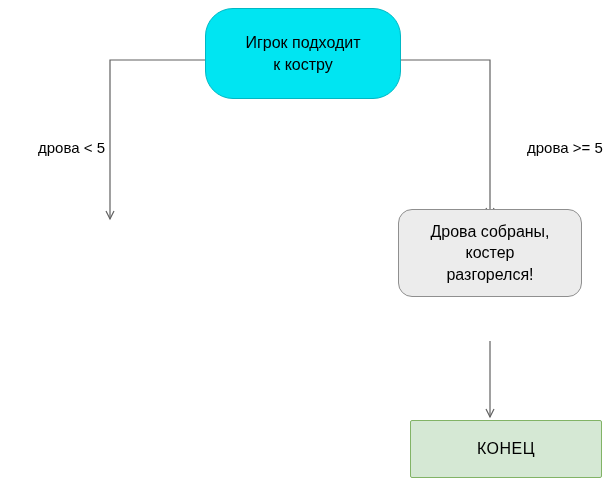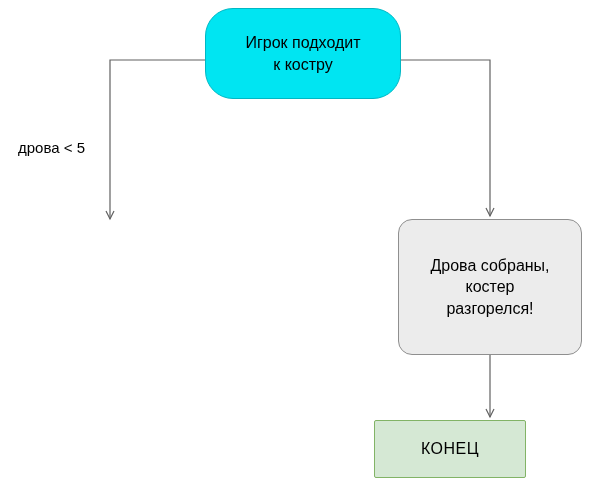--- a/index.html
+++ b/index.html
@@ -22,27 +22,27 @@
   .node-start {
     left: 205px; top: 8px; width: 196px; height: 91px;
     background: #00e5f2; border: 1px solid #00b8c4;
     border-radius: 28px;
   }
   .node-branch {
     background: #ececec; border: 1px solid #8f8f8f;
     border-radius: 14px;
   }
   .node-left  { left: 14px;  top: 222px; width: 197px; height: 119px; }
-  .node-right { left: 398px; top: 219px; width: 184px; height: 136px; text-align: center; }
+  .node-right { left: 398px; top: 209px; width: 184px; height: 88px; text-align: center; }
   .node-end {
-    left: 374px; top: 420px; width: 152px; height: 58px;
+    left: 410px; top: 420px; width: 192px; height: 58px;
     background: #d5e8d4; border: 1px solid #82b366;
     border-radius: 2px; letter-spacing: 0.5px;
   }
-  .edge-label { position: absolute; font-size: 15px; }
+  .edge-label { position: absolute; font-size: 15px; margin-left: 20px; }
   .edge-label-left  { left: 18px;  top: 139px; }
   .edge-label-right { left: 507px; top: 139px; }
 </style>
 </head>
 <body>
 
 <div class="canvas">
 
   <svg class="edges" xmlns="http://www.w3.org/2000/svg" viewBox="0 0 609 491">
     <defs>
@@ -53,20 +53,21 @@
     <path class="edge" d="M205,60 L110,60 L110,219" marker-end="url(#arrow)" style="stroke: rgb(97, 97, 97);"></path>
     <path class="edge" d="M401,60 L490,60 L490,216" marker-end="url(#arrow)" style="stroke: rgb(97, 97, 97);"></path>
     <path class="edge" d="M490,341 L490,417" marker-end="url(#arrow)" style="stroke: rgb(97, 97, 97);"></path>
   </svg>
 
   <div class="node node-start" style="background: rgb(0, 229, 242); border-color: rgb(0, 184, 196);">Игрок подходит
 к костру</div>
 
   <div class="edge-label edge-label-left">дрова &lt; 5</div>
 
+  <div class="edge-label edge-label-right">дрова &gt;= 5</div>
 
 
   <div class="node node-branch node-right" style="background: rgb(236, 236, 236); border-color: rgb(143, 143, 143);">Дрова собраны,
 костер
 разгорелся!</div>
 
   <div class="node node-end" style="background: rgb(213, 232, 212); border-color: rgb(130, 179, 102);">КОНЕЦ</div>
 
 </div>
 

